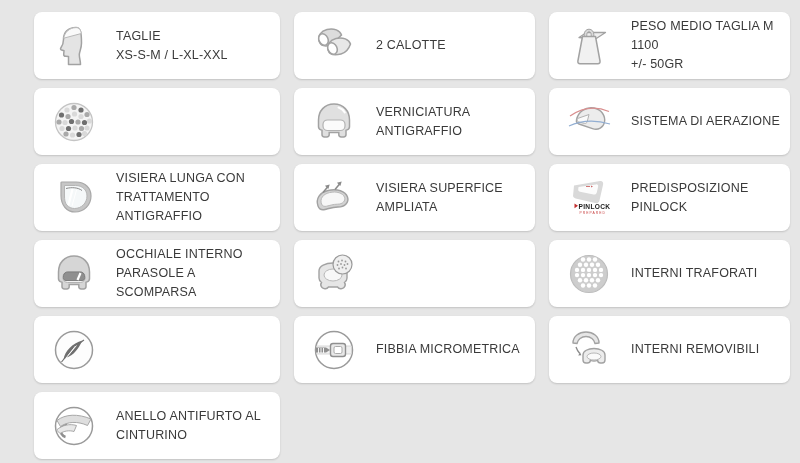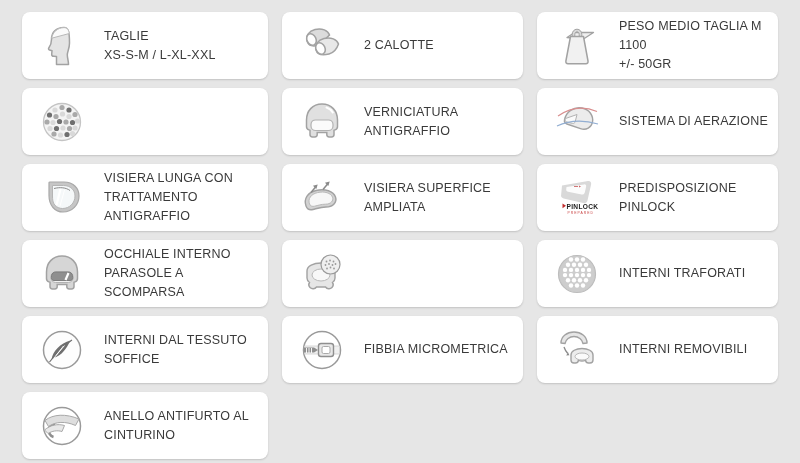--- a/index.html
+++ b/index.html
@@ -6,20 +6,21 @@
   body{
     width:800px;height:463px;overflow:hidden;
     background:#e6e6e6;
     font-family:"Liberation Sans", sans-serif;
   }
   .grid{
     display:grid;
     grid-template-columns:246px 241px 241px;
     column-gap:14px;row-gap:9px;
     padding:12px 22px 0 22px;
+    margin-left:12px;
   }
   .card{
     background:#ffffff;
     height:67px;
     border-radius:8px;
     box-shadow:0 1px 2px rgba(0,0,0,0.16);
     display:flex;
     align-items:center;
     padding:0 4px 0 14px;
     box-sizing:border-box;
@@ -255,22 +256,20 @@
   <div class="card">
     <span class="icon">
       <svg width="46" height="46" viewBox="0 0 46 46">
         <circle cx="23" cy="23" r="18.5" fill="#fdfdfd" stroke="#9a9a9a" stroke-width="1.5"></circle>
         <path d="M12.5 32.5c1.5-8.5 8.5-16 19-19-4.5 8.5-8 14.5-17 17.5z" fill="#6f6f6f"></path>
         <path d="M10.5 35c7-9 14.5-17 22.5-22" fill="none" stroke="#6f6f6f" stroke-width="1.2"></path>
         <path d="M17 28.5l7.5-9.5" stroke="#fdfdfd" stroke-width=".9"></path>
         <path d="M15 31l10.5-12.5" stroke="#fdfdfd" stroke-width=".9"></path>
       </svg>
     </span>
-    <span class="label">INTERNI DAL TESSUTO
-SOFFICE</span>
   </div>
 
   <div class="card">
     <span class="icon">
       <svg width="46" height="46" viewBox="0 0 46 46">
         <circle cx="23" cy="23" r="18.5" fill="#ffffff" stroke="#9a9a9a" stroke-width="1.5"></circle>
         <path d="M5.5 19h35v8h-35z" fill="#f0f0f0" stroke="#cfcfcf" stroke-width=".8"></path>
         <path d="M5 20.5h10l4 2.5-4 2.5H5z" fill="#8f8f8f"></path>
         <path d="M7.5 21v5M10 21v5M12.5 21v5" stroke="#ffffff" stroke-width=".9"></path>
         <rect x="19.5" y="16.5" width="15" height="13" rx="2.5" fill="#e8e8e8" stroke="#8f8f8f" stroke-width="1.4"></rect>

